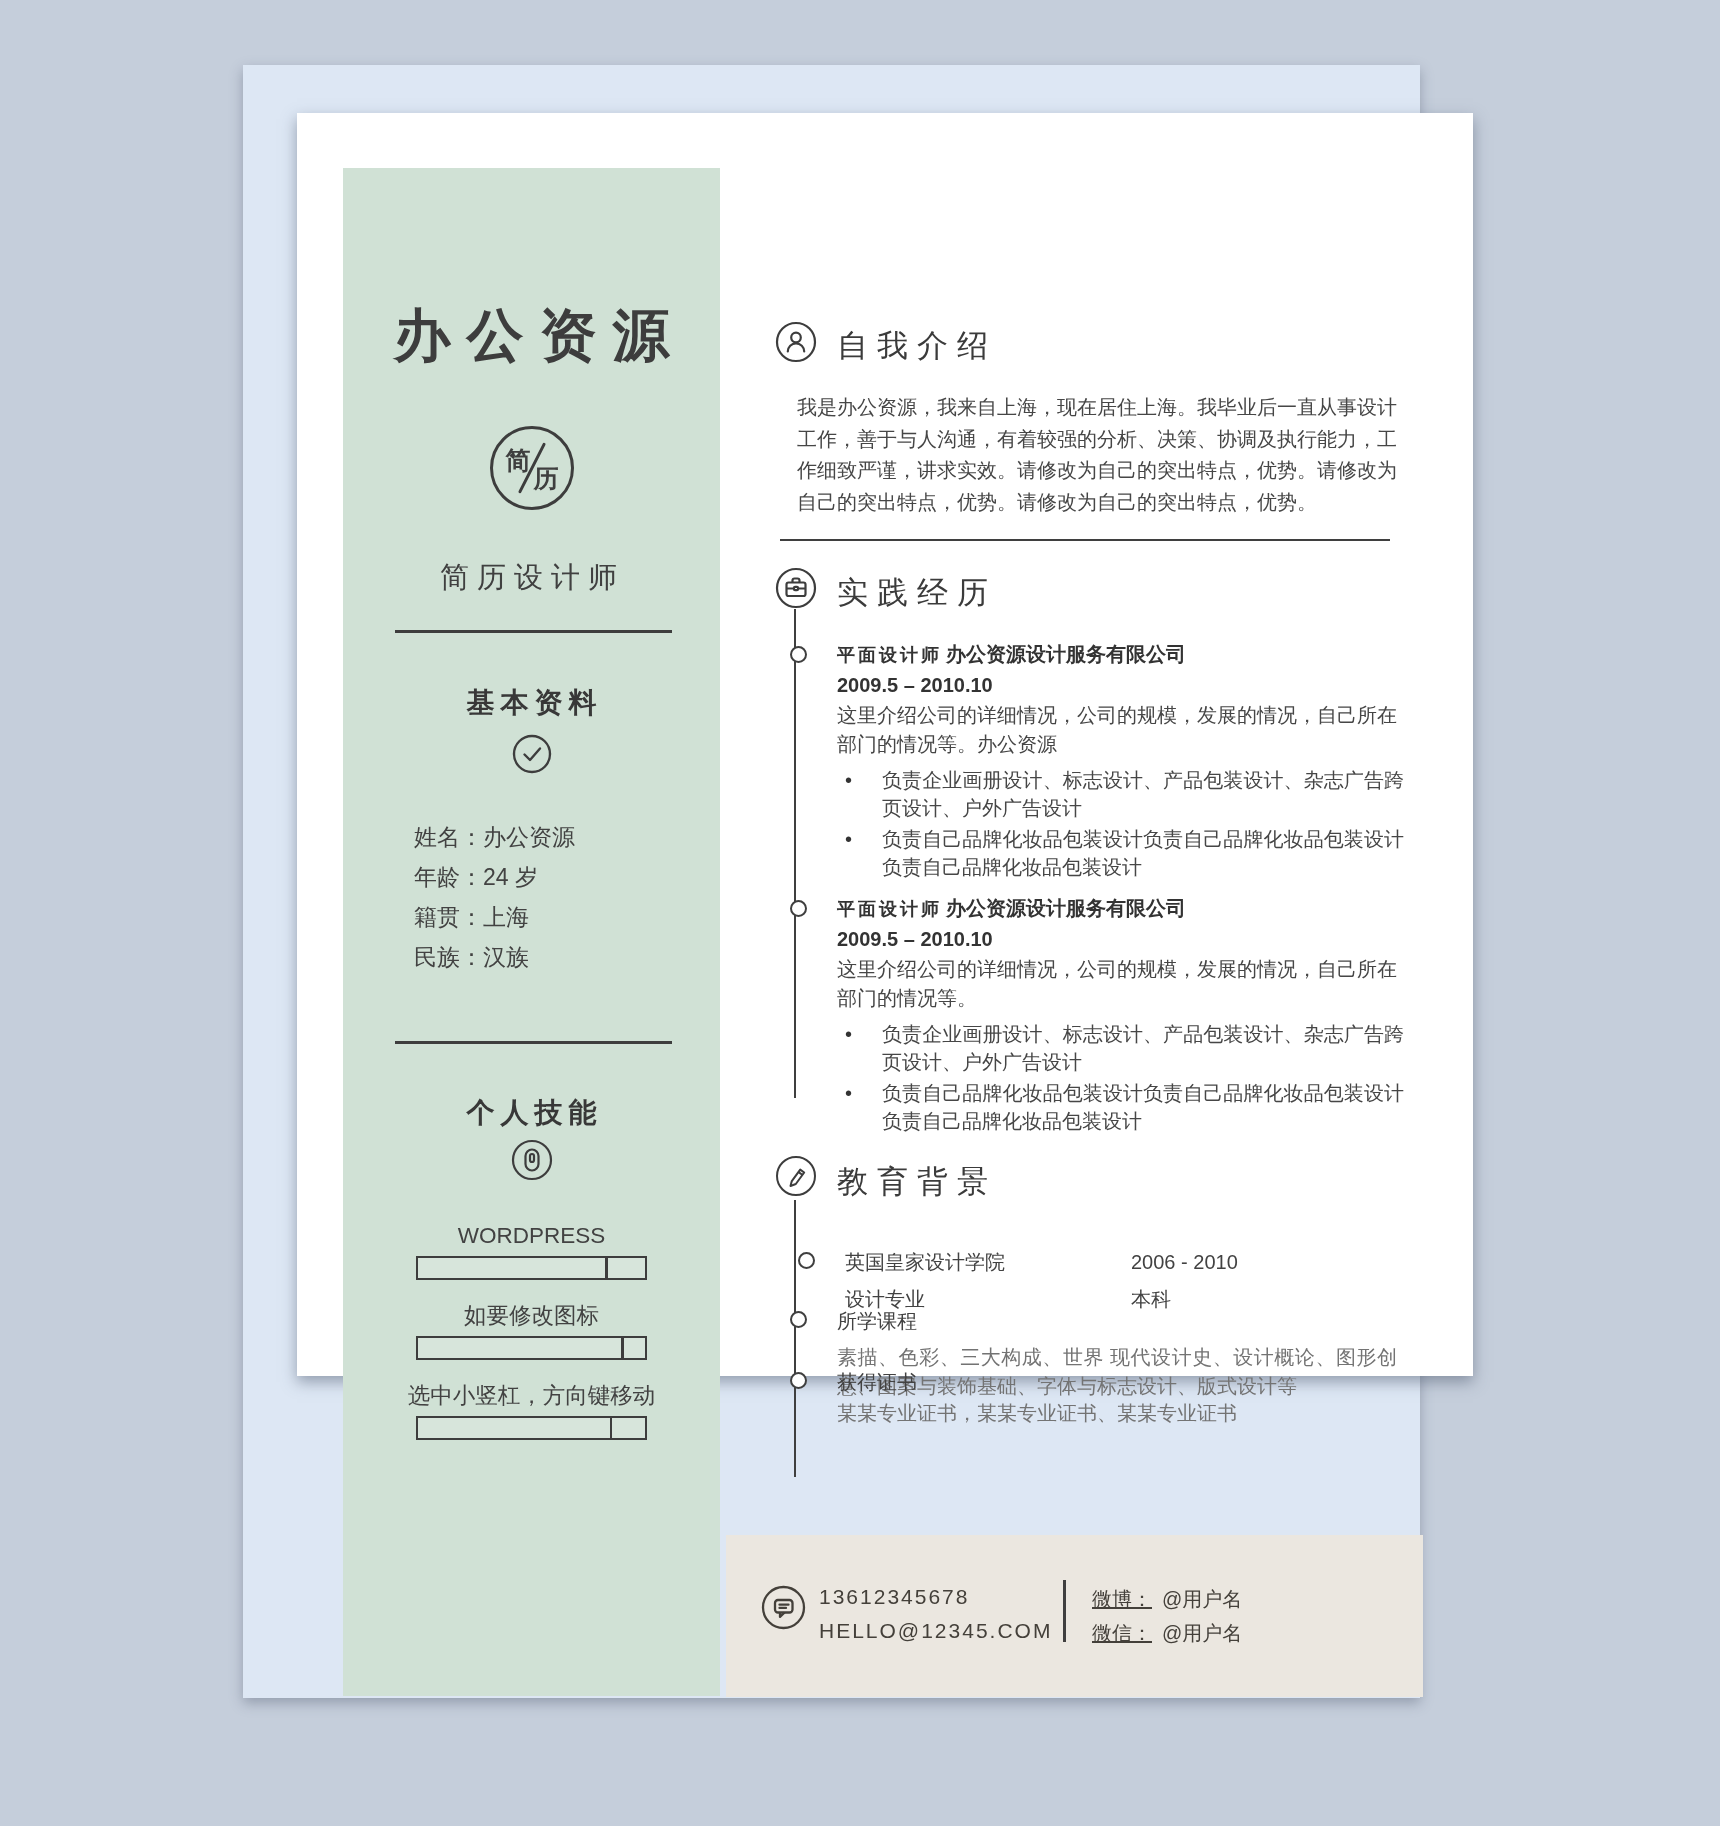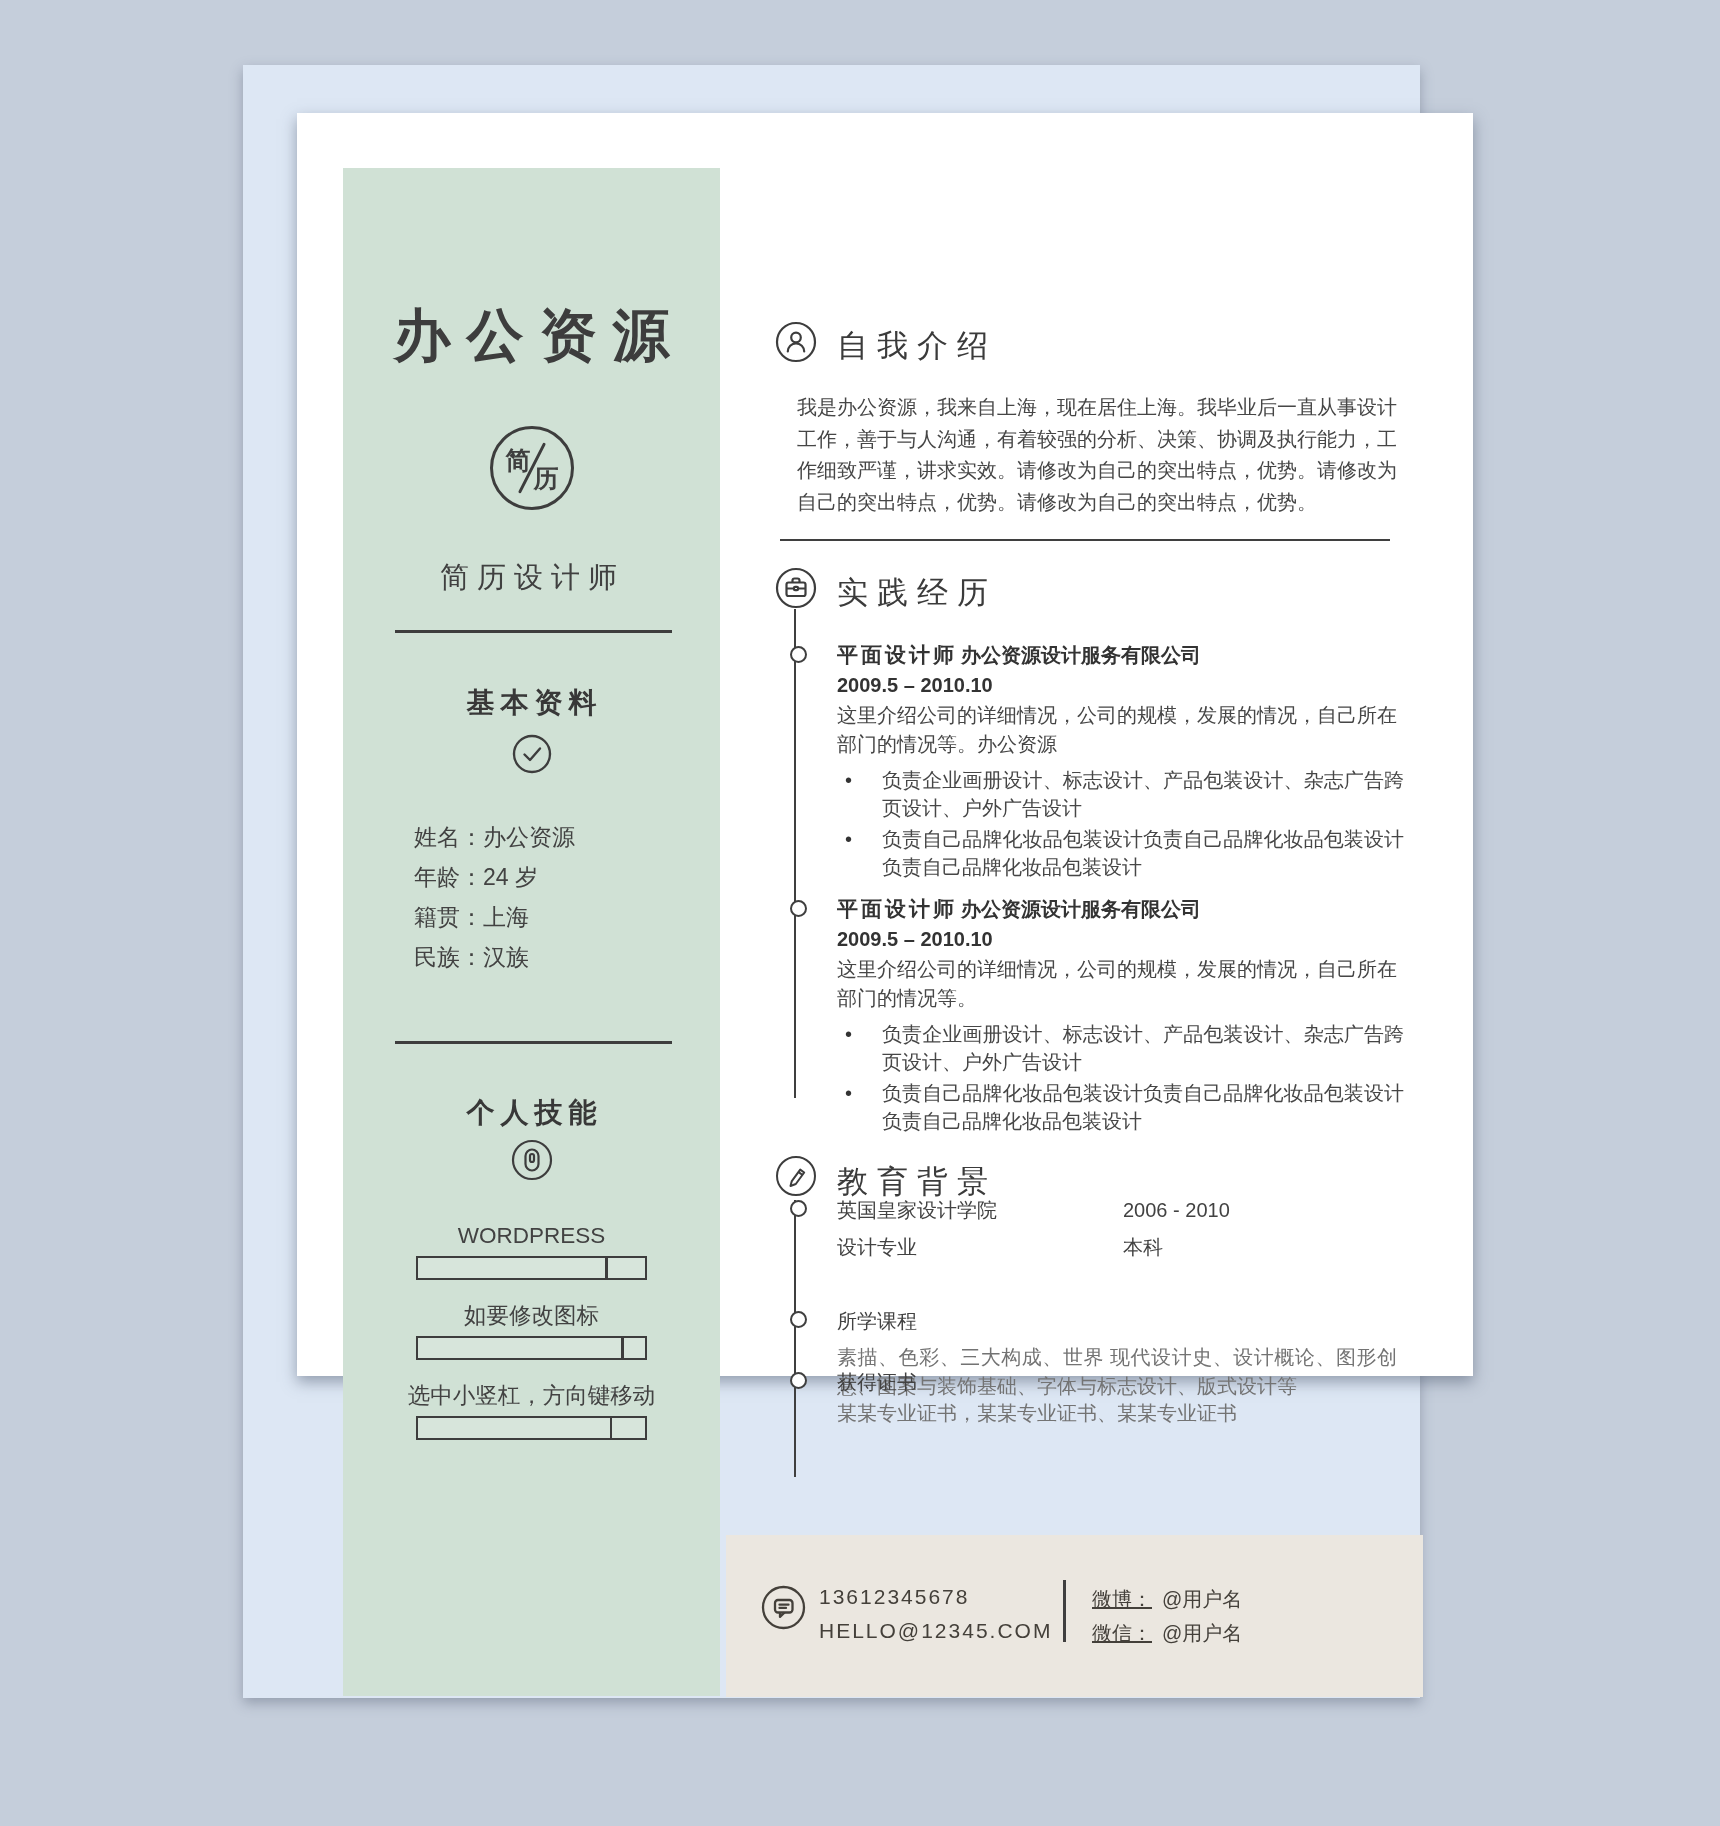--- a/index.html
+++ b/index.html
@@ -53,31 +53,31 @@
   .exp-ico{top:454px;} .exp-title{top:459px;}
   .stem{position:absolute;left:497px;width:2px;background:#3f3f3f;}
   .stem-exp{top:496px;height:489px;}
   .stem-edu{top:1087px;height:277px;}
   .node{position:absolute;width:13px;height:13px;border:2px solid #3f3f3f;border-radius:50%;
     background:#ffffff;box-sizing:content-box;}
   .entry{position:absolute;left:540px;width:562px;}
   .entry .node{left:-47px;top:5px;}
   .e1{top:528px;} .e2{top:782px;}
   .entry-head{font-size:20px;font-weight:700;line-height:27px;color:#333;}
-  .role{font-size:21px;letter-spacing:3px;margin-right:4px;margin-top:36px;}
+  .role{font-size:18px;letter-spacing:3px;margin-right:4px;margin-top:36px;}
   .dates{font-size:20px;font-weight:700;line-height:27px;margin-top:3px;color:#333;}
   .desc{margin:2px 0 0;font-size:20px;line-height:29px;width:560px;text-align:justify;color:#464646;}
   .blist{margin:7px 0 0;padding:0;list-style:none;}
   .blist li{position:relative;padding-left:45px;font-size:20px;line-height:28px;
     width:522px;box-sizing:content-box;text-align:justify;color:#464646;margin-bottom:3px;}
   .blist li::before{content:"•";position:absolute;left:8px;top:0;font-size:20px;color:#333;}
   .edu-ico{top:1042px;} .edu-title{top:1048px;}
   .edu-row{position:absolute;left:540px;width:562px;}
   .edu-row .node{left:-47px;top:3px;}
-  .r1{top:1084px;} .r2{top:1195px;} .r3{top:1256px;}
+  .r1{top:1136px;margin-left:8px;} .r2{top:1195px;} .r3{top:1256px;}
   .edu-line{font-size:20px;line-height:26px;color:#424242;}
   .edu-line + .edu-line{margin-top:11px;}
   .edu-right{position:absolute;left:286px;top:0;}
   .edu-sub{margin:9px 0 0;font-size:20px;line-height:28.5px;width:560px;text-align:justify;color:#737373;}
   .r3 .edu-sub{margin-top:4px;}
 
   
   .footer{position:absolute;left:429px;top:1422px;width:697px;height:162px;background:#ebe7e0;}
   .chat-ico{position:absolute;left:35px;top:50px;}
   .phone{position:absolute;left:93px;top:50px;font-size:21px;letter-spacing:2px;color:#44403a;}

